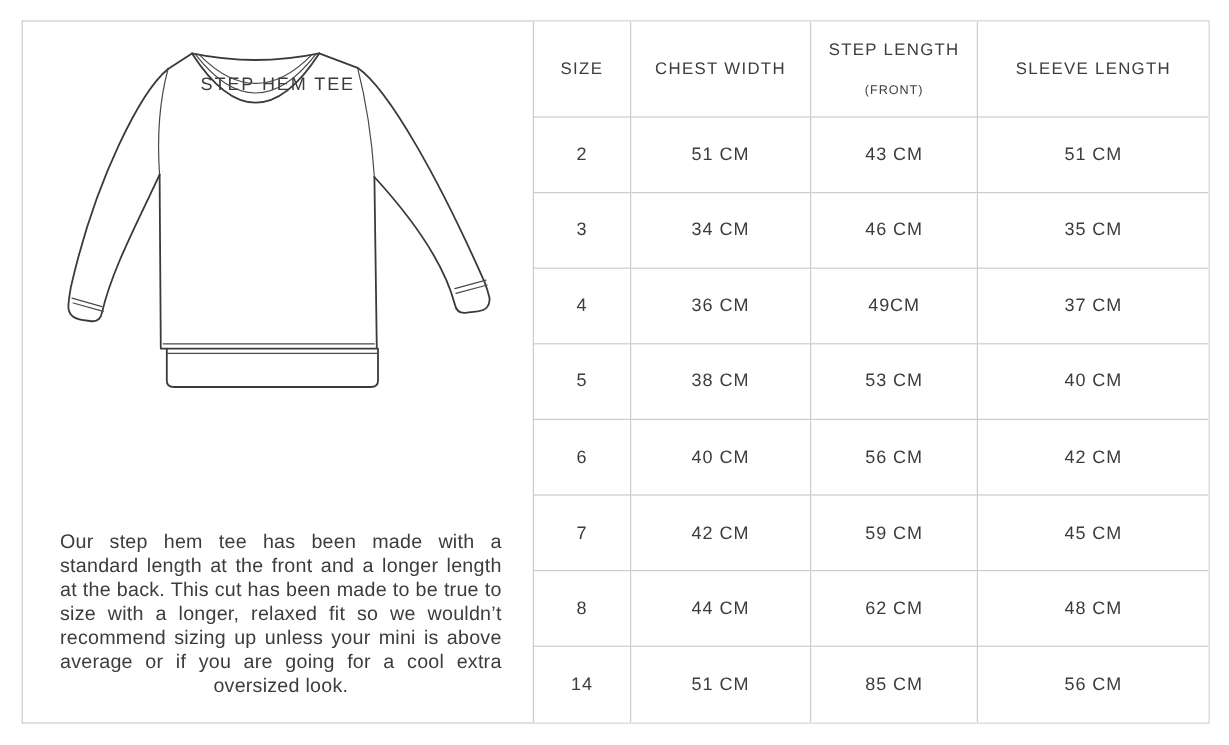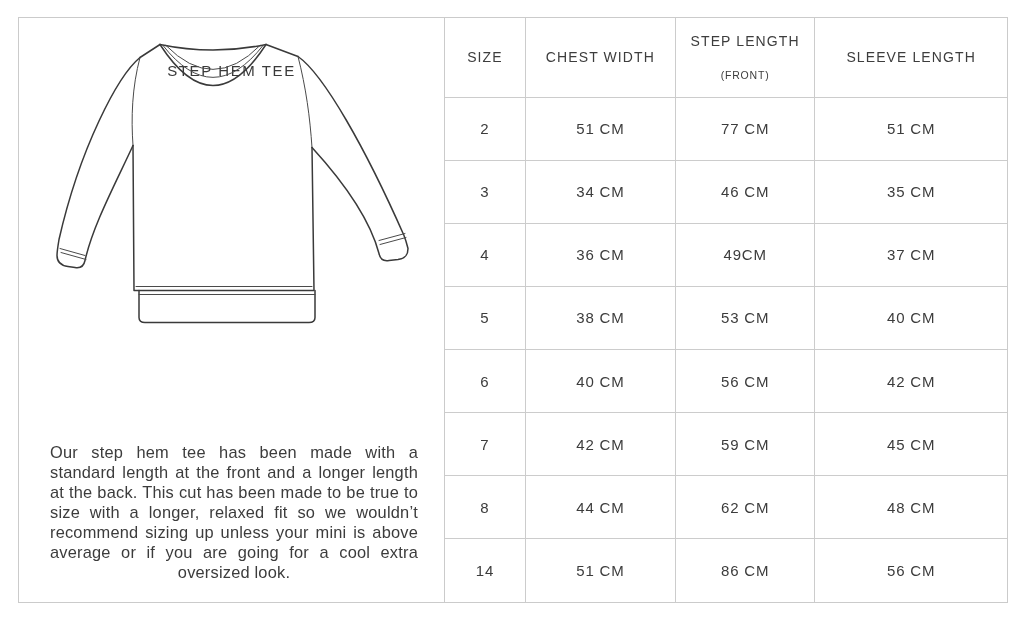--- a/index.html
+++ b/index.html
@@ -136,21 +136,21 @@
             <span>STEP LENGTH</span>
             <span class="subnote">(FRONT)</span>
           </th>
           <th>SLEEVE LENGTH</th>
         </tr>
       </thead>
       <tbody>
           <tr>
             <td>2</td>
             <td>51 CM</td>
-            <td>77 CM</td>
+            <td>43 CM</td>
             <td>51 CM</td>
           </tr>
           <tr>
             <td>3</td>
             <td>34 CM</td>
             <td>46 CM</td>
             <td>35 CM</td>
           </tr>
           <tr>
             <td>4</td>
@@ -178,20 +178,20 @@
           </tr>
           <tr>
             <td>8</td>
             <td>44 CM</td>
             <td>62 CM</td>
             <td>48 CM</td>
           </tr>
           <tr>
             <td>14</td>
             <td>51 CM</td>
-            <td>86 CM</td>
+            <td>85 CM</td>
             <td>56 CM</td>
           </tr>
         </tbody>
     </table>
   </div>
 
 </div>
 
 </body></html>

